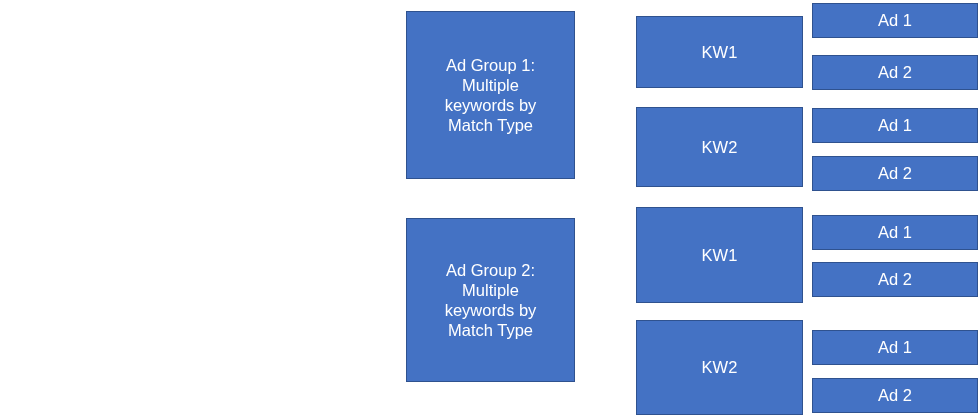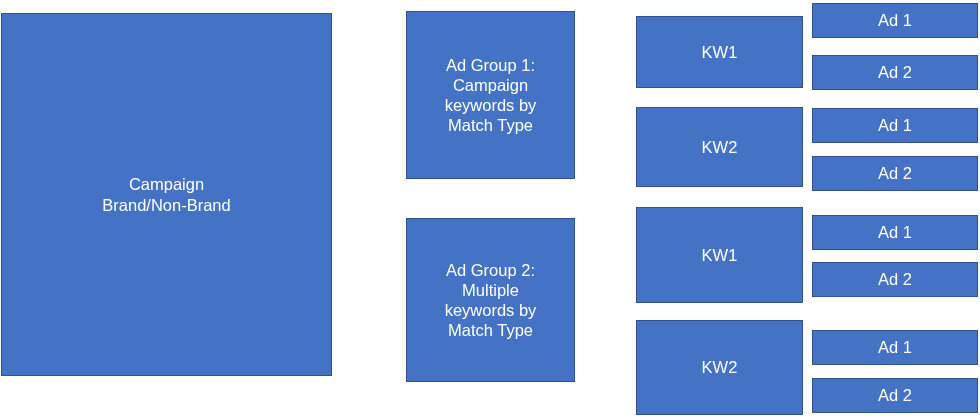--- a/index.html
+++ b/index.html
@@ -85,28 +85,24 @@
   .ad-5 { top: 215px; }
   .ad-6 { top: 262px; }
   .ad-7 { top: 330px; }
   .ad-8 { top: 378px; }
 </style>
 </head>
 <body>
 
 <div id="diagram">
 
-  <div class="node campaign">
-    <span class="label">Campaign
-Brand/Non-Brand</span>
-  </div>
 
   <div class="node adgroup adgroup-1">
     <span class="label">Ad Group 1:
-Campaign
+Multiple
 keywords by
 Match  Type</span>
   </div>
   <div class="node adgroup adgroup-2">
     <span class="label">Ad Group 2:
 Multiple
 keywords by
 Match  Type</span>
   </div>
 

